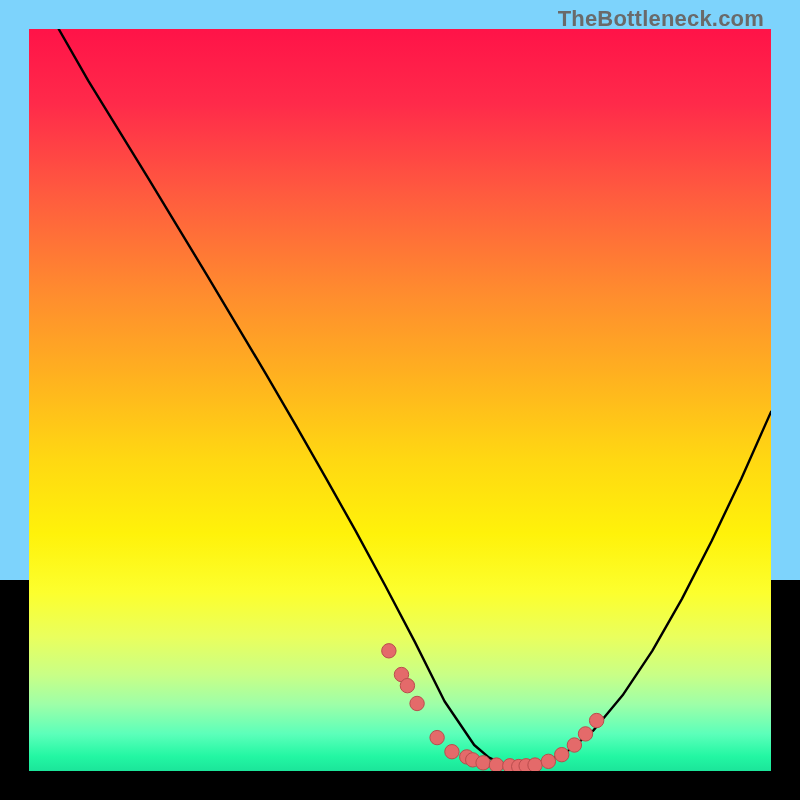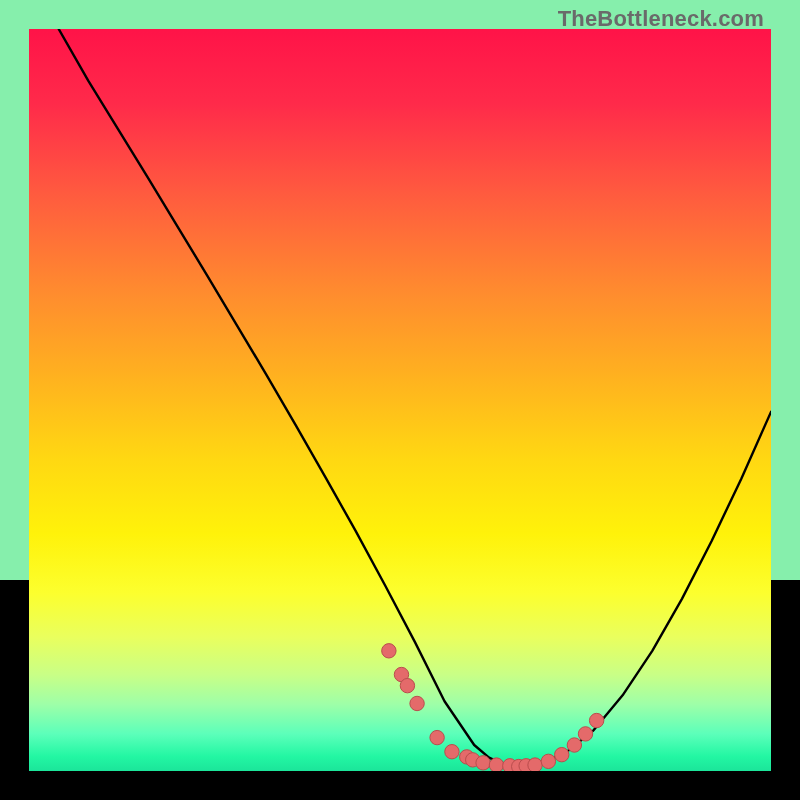--- a/index.html
+++ b/index.html
@@ -1,21 +1,21 @@
 <!DOCTYPE html>
 <html><head>
 <meta charset="utf-8">
 <style>
   * { margin: 0; padding: 0; box-sizing: border-box; }
   html, body { width: 800px; height: 800px; background: #000; overflow: hidden; }
   .stage {
     position: relative;
     width: 800px;
     height: 580px;
-    background: #86efac;
+    background: #7dd3fc;
   }
   .plot-area {
     position: absolute;
     left: 29px;
     top: 29px;
     width: 742px;
     height: 742px;
     overflow: hidden;
   }
   .gradient-bg {

